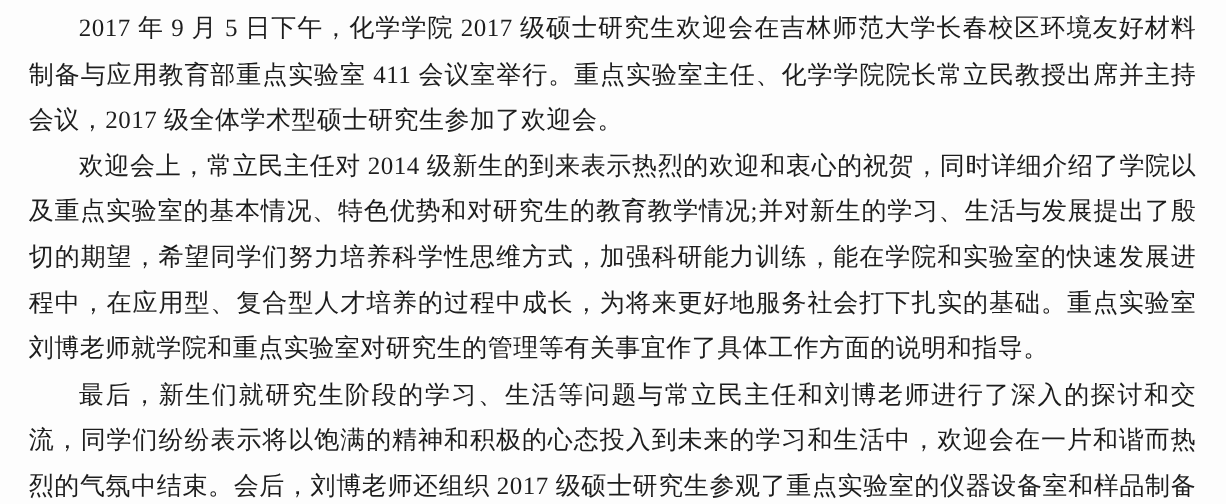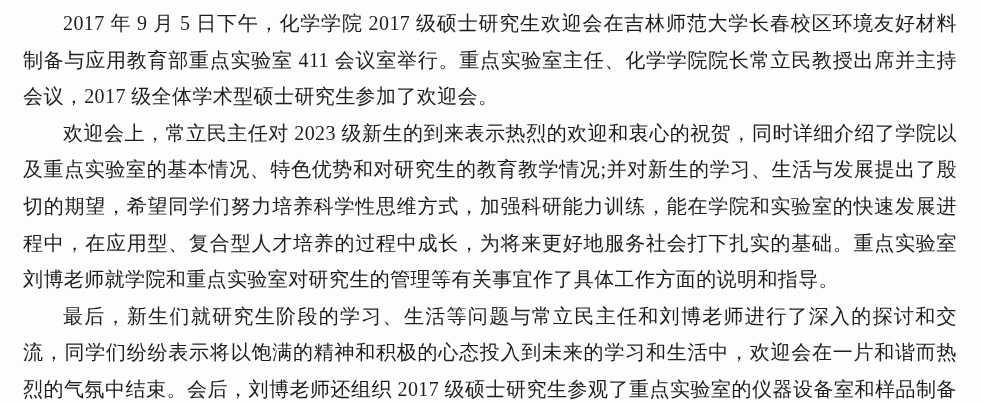--- a/index.html
+++ b/index.html
@@ -28,15 +28,15 @@
     text-align: justify;
     text-justify: inter-ideograph;
     word-break: break-all;
   }
 </style>
 </head>
 <body>
 
 <div class="page">
   <p>2017 年 9 月 5 日下午，化学学院 2017 级硕士研究生欢迎会在吉林师范大学长春校区环境友好材料制备与应用教育部重点实验室 411 会议室举行。重点实验室主任、化学学院院长常立民教授出席并主持会议，2017 级全体学术型硕士研究生参加了欢迎会。</p>
-  <p>欢迎会上，常立民主任对 2023 级新生的到来表示热烈的欢迎和衷心的祝贺，同时详细介绍了学院以及重点实验室的基本情况、特色优势和对研究生的教育教学情况;并对新生的学习、生活与发展提出了殷切的期望，希望同学们努力培养科学性思维方式，加强科研能力训练，能在学院和实验室的快速发展进程中，在应用型、复合型人才培养的过程中成长，为将来更好地服务社会打下扎实的基础。重点实验室刘博老师就学院和重点实验室对研究生的管理等有关事宜作了具体工作方面的说明和指导。</p>
+  <p>欢迎会上，常立民主任对 2014 级新生的到来表示热烈的欢迎和衷心的祝贺，同时详细介绍了学院以及重点实验室的基本情况、特色优势和对研究生的教育教学情况;并对新生的学习、生活与发展提出了殷切的期望，希望同学们努力培养科学性思维方式，加强科研能力训练，能在学院和实验室的快速发展进程中，在应用型、复合型人才培养的过程中成长，为将来更好地服务社会打下扎实的基础。重点实验室刘博老师就学院和重点实验室对研究生的管理等有关事宜作了具体工作方面的说明和指导。</p>
   <p>最后，新生们就研究生阶段的学习、生活等问题与常立民主任和刘博老师进行了深入的探讨和交流，同学们纷纷表示将以饱满的精神和积极的心态投入到未来的学习和生活中，欢迎会在一片和谐而热烈的气氛中结束。会后，刘博老师还组织 2017 级硕士研究生参观了重点实验室的仪器设备室和样品制备室。</p>
 </div>
 
 </body></html>

